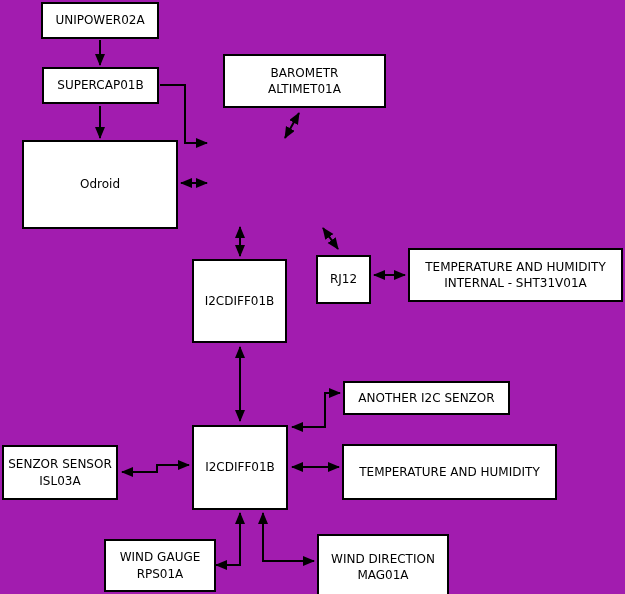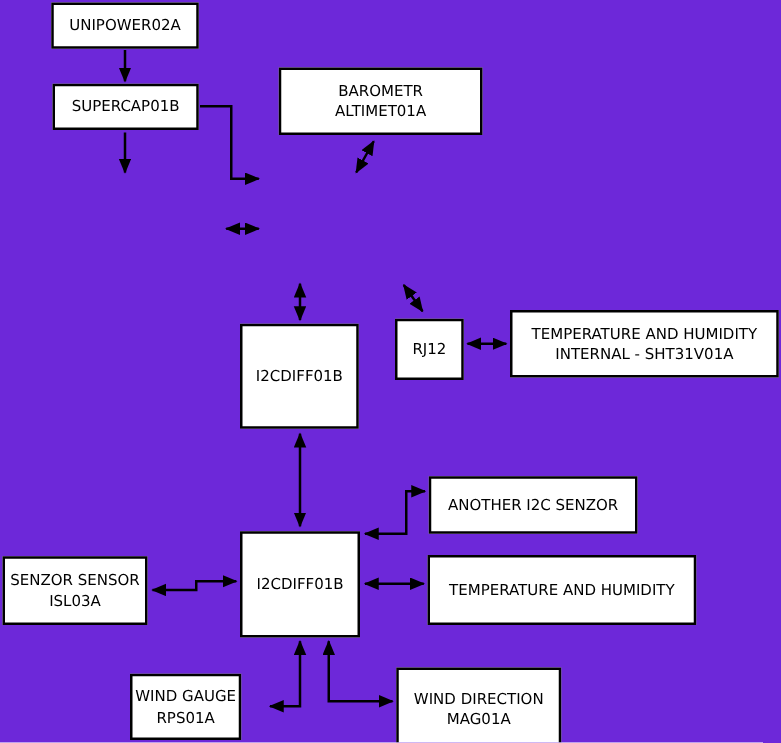--- a/index.html
+++ b/index.html
@@ -1,20 +1,20 @@
 <!DOCTYPE html>
 <html><head>
 <meta charset="utf-8">
 <style>
   html, body { margin: 0; padding: 0; background: #ffffff; }
   .canvas {
     position: relative;
     width: 625px;
     height: 594px;
-    background: #6d28d9;
+    background: #a21caf;
     font-family: "DejaVu Sans", "Liberation Sans", sans-serif;
     overflow: hidden;
   }
   .wires {
     position: absolute;
     left: 0; top: 0;
     width: 625px; height: 594px;
   }
   .wires path {
     stroke: #000000;
@@ -66,20 +66,23 @@
   </svg>
 
   <div class="node" style="left:41px;top:2px;width:118px;height:37px">
     <span class="ln">UNIPOWER02A</span>
   </div>
 
   <div class="node" style="left:42px;top:67px;width:117px;height:37px">
     <span class="ln">SUPERCAP01B</span>
   </div>
 
+  <div class="node" style="left:22px;top:140px;width:156px;height:89px">
+    <span class="ln">Odroid</span>
+  </div>
 
   <div class="node" style="left:223px;top:54px;width:163px;height:54px">
     <span class="ln">BAROMETR</span>
     <span class="ln">ALTIMET01A</span>
   </div>
 
 
   <div class="node" style="left:316px;top:255px;width:55px;height:49px">
     <span class="ln">RJ12</span>
   </div>
@@ -90,34 +93,34 @@
   </div>
 
   <div class="node" style="left:192px;top:259px;width:95px;height:84px">
     <span class="ln">I2CDIFF01B</span>
   </div>
 
   <div class="node" style="left:192px;top:425px;width:96px;height:85px">
     <span class="ln">I2CDIFF01B</span>
   </div>
 
-  <div class="node" style="left:343px;top:381px;width:167px;height:46px">
+  <div class="node" style="left:343px;top:381px;width:167px;height:34px">
     <span class="ln">ANOTHER I2C SENZOR</span>
   </div>
 
   <div class="node" style="left:2px;top:445px;width:116px;height:55px">
     <span class="ln">SENZOR SENSOR</span>
     <span class="ln">ISL03A</span>
   </div>
 
   <div class="node" style="left:342px;top:444px;width:215px;height:56px">
     <span class="ln">TEMPERATURE AND HUMIDITY</span>
   </div>
 
-  <div class="node" style="left:104px;top:539px;width:89px;height:53px">
+  <div class="node" style="left:104px;top:539px;width:112px;height:53px">
     <span class="ln">WIND GAUGE</span>
     <span class="ln">RPS01A</span>
   </div>
 
   <div class="node" style="left:317px;top:534px;width:132px;height:66px">
     <span class="ln">WIND DIRECTION</span>
     <span class="ln">MAG01A</span>
   </div>
 
 </div>

